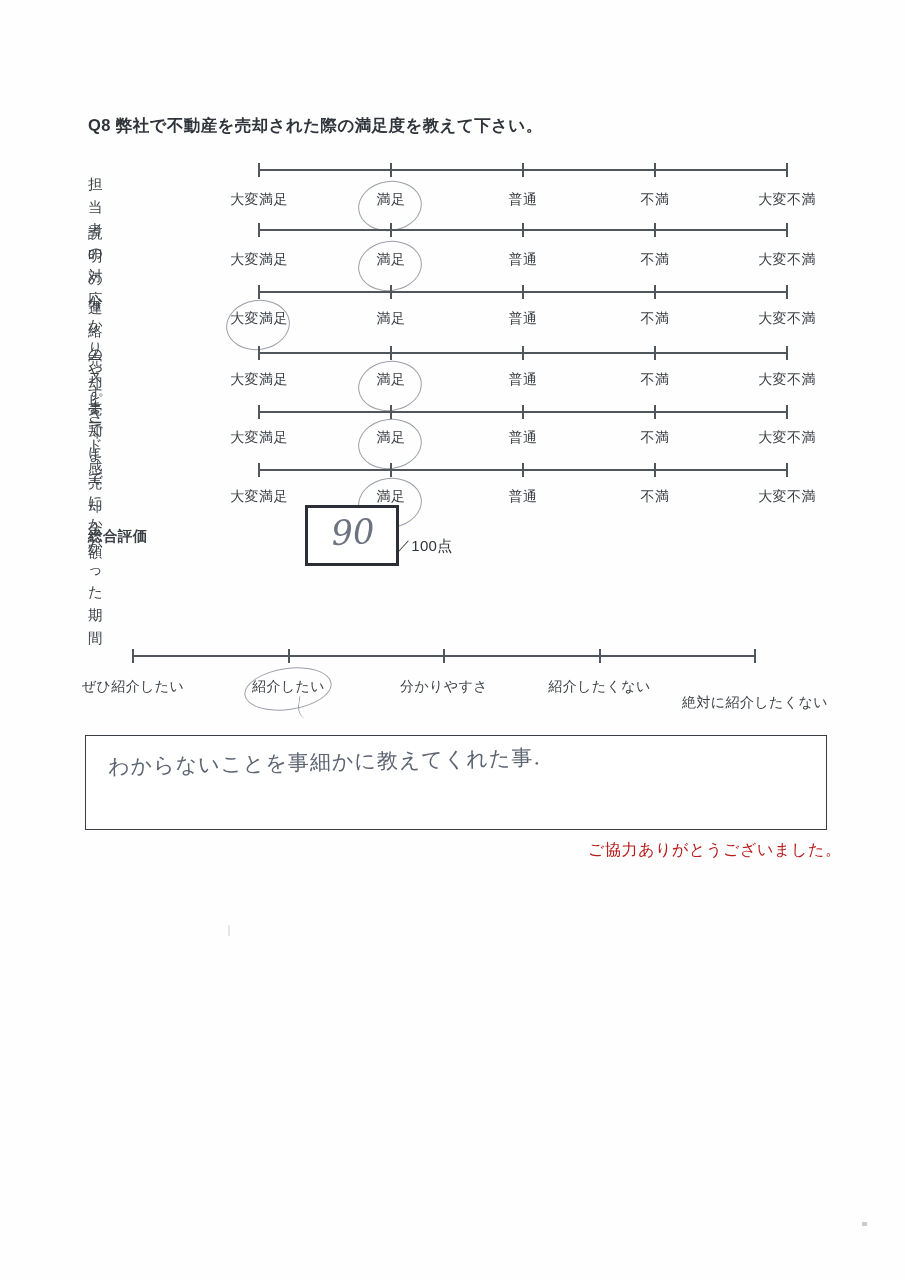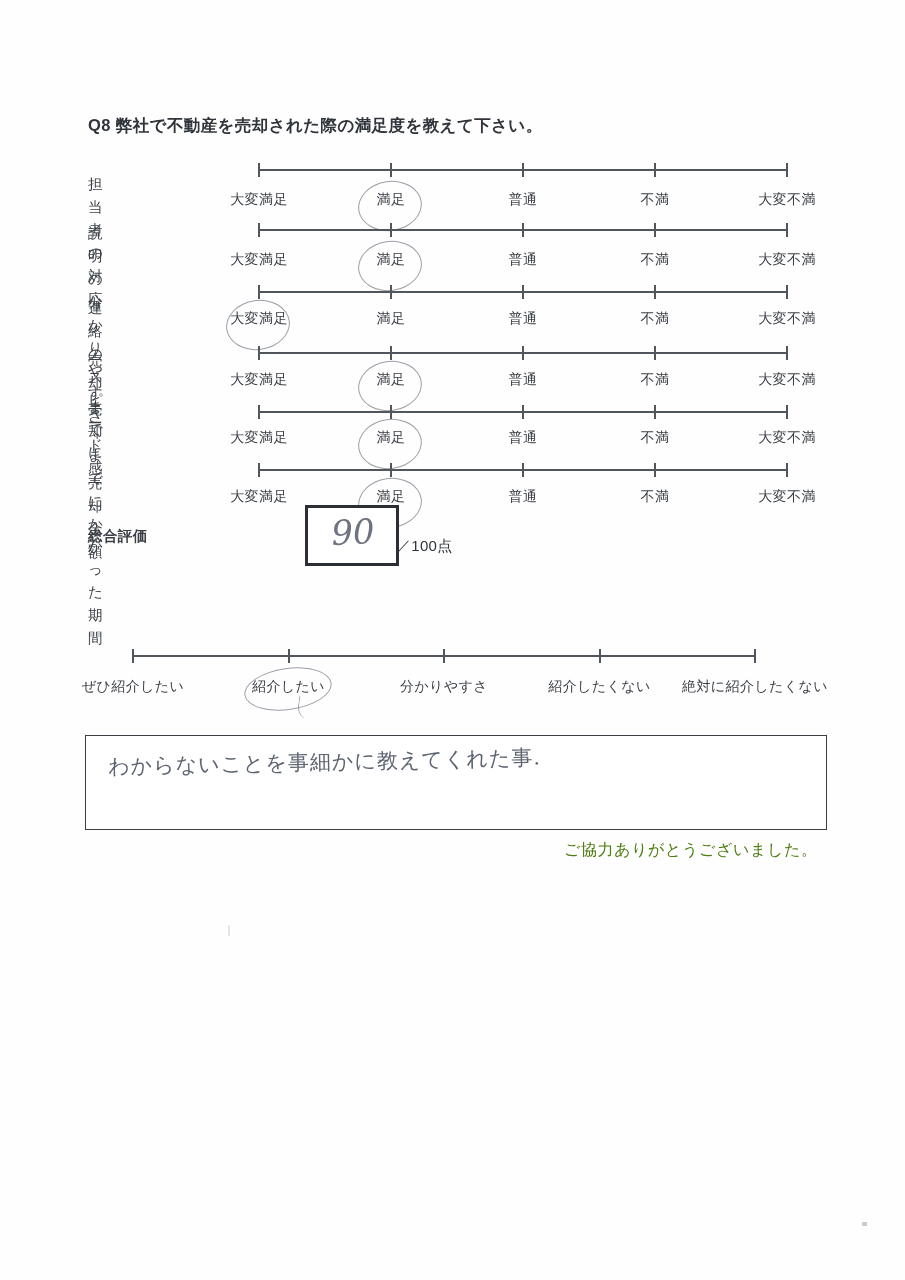--- a/index.html
+++ b/index.html
@@ -145,23 +145,23 @@
     font-family: "DejaVu Serif", serif;
     font-size: 21px;
     color: #5d6471;
     letter-spacing: 1px;
     transform: rotate(-1.2deg);
     white-space: nowrap;
   }
 
   #closing {
     position: absolute;
-    left: 564px; top: 840px;
+    left: 588px; top: 840px;
     font-size: 16px;
-    color: #4d7c0f;
+    color: #b91c1c;
     letter-spacing: .6px;
     text-align: right;
   }
 
   .speck {
     position: absolute;
     background: #9aa0aa;
     opacity: .55;
   }
 </style>
@@ -278,21 +278,21 @@
         <div class="tick" style="left: -1px;"></div>
         <div class="tick" style="left: 154.5px;"></div>
         <div class="tick" style="left: 310px;"></div>
         <div class="tick" style="left: 465.5px;"></div>
         <div class="tick" style="left: 621px;"></div>
       </div>
       <div class="scale-opt" style="left: 133px; top: 678px;">ぜひ紹介したい</div>
       <div class="scale-opt" style="left: 288.5px; top: 678px;">紹介したい</div>
       <div class="scale-opt" style="left: 444px; top: 678px;">分かりやすさ</div>
       <div class="scale-opt" style="left: 599.5px; top: 678px; text-align: right;">紹介したくない</div>
-      <div class="scale-opt" style="left: 755px; top: 678px;">絶対に紹介したくない</div>
+      <div class="scale-opt" style="left: 755px; top: 694px;">絶対に紹介したくない</div>
       <div class="circle-mark tail" style="width: 86px; height: 40px; left: 243.5px; top: 668px;"></div>
     </div>
 
   <div id="q10-box"></div>
   <div id="q10-answer">わからないことを事細かに教えてくれた事.</div>
 
   <div id="closing">ご協力ありがとうございました。</div>
 
   <div class="speck" style="left:862px; top:1222px; width:5px; height:4px;"></div>
   <div class="speck" style="left:228px; top:925px; width:2px; height:11px; opacity:.25;"></div>

